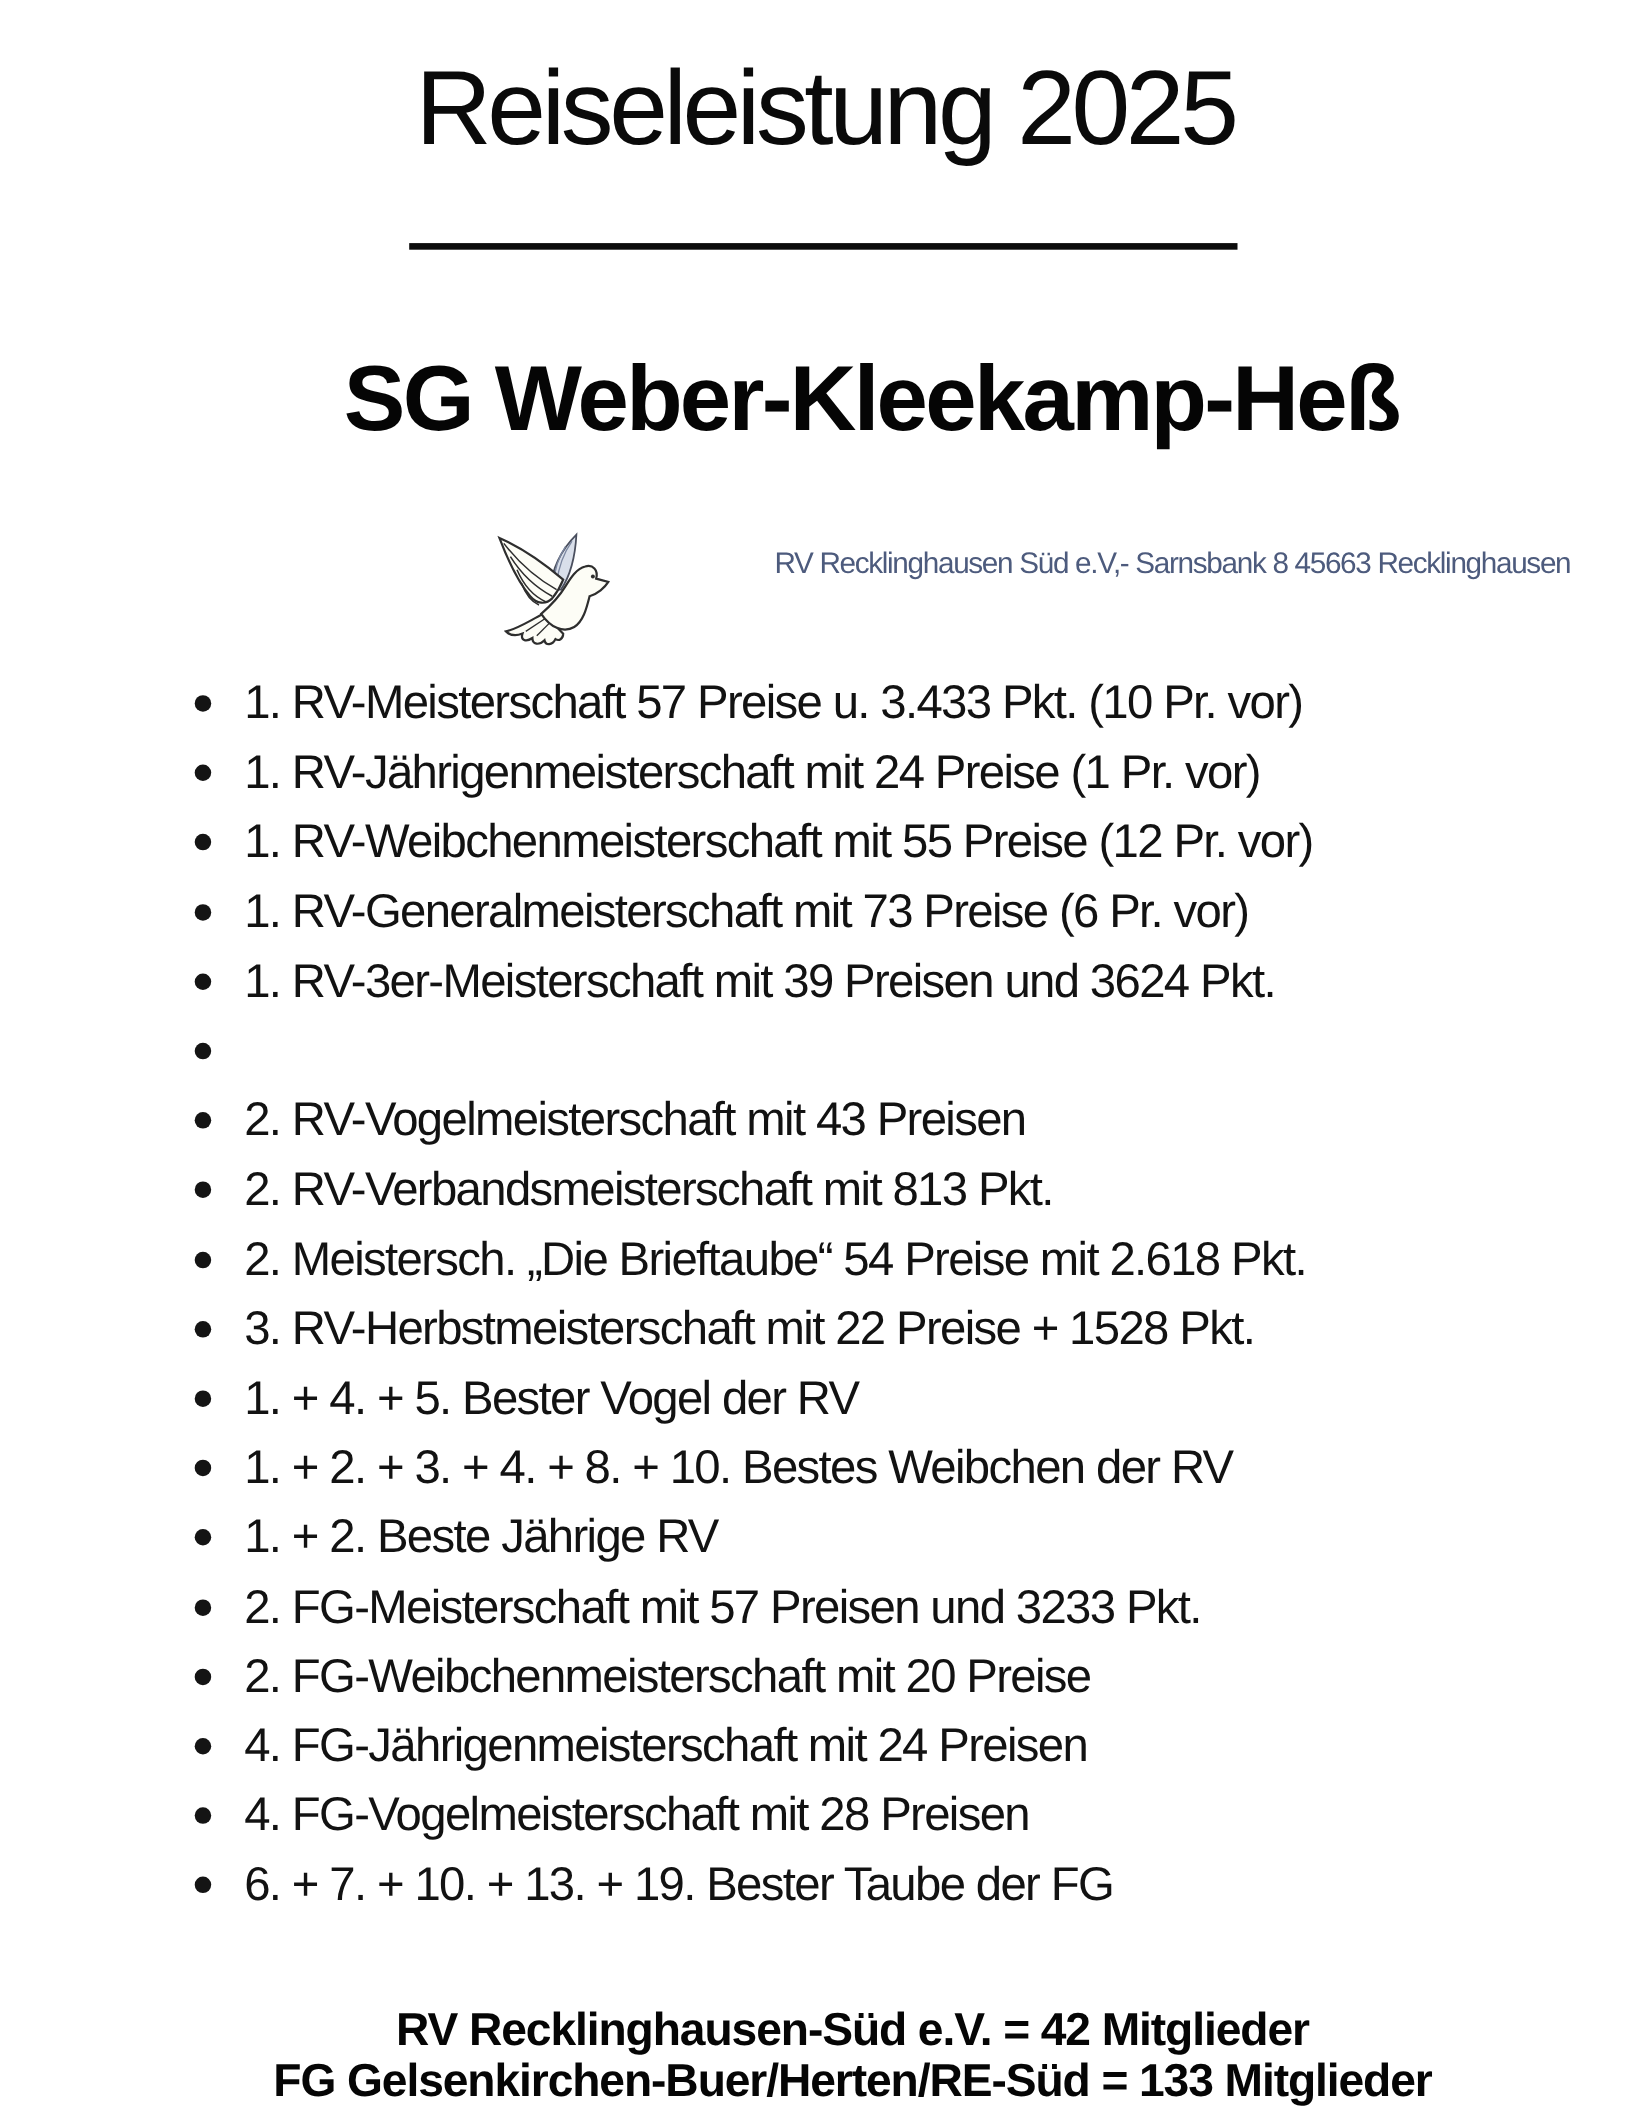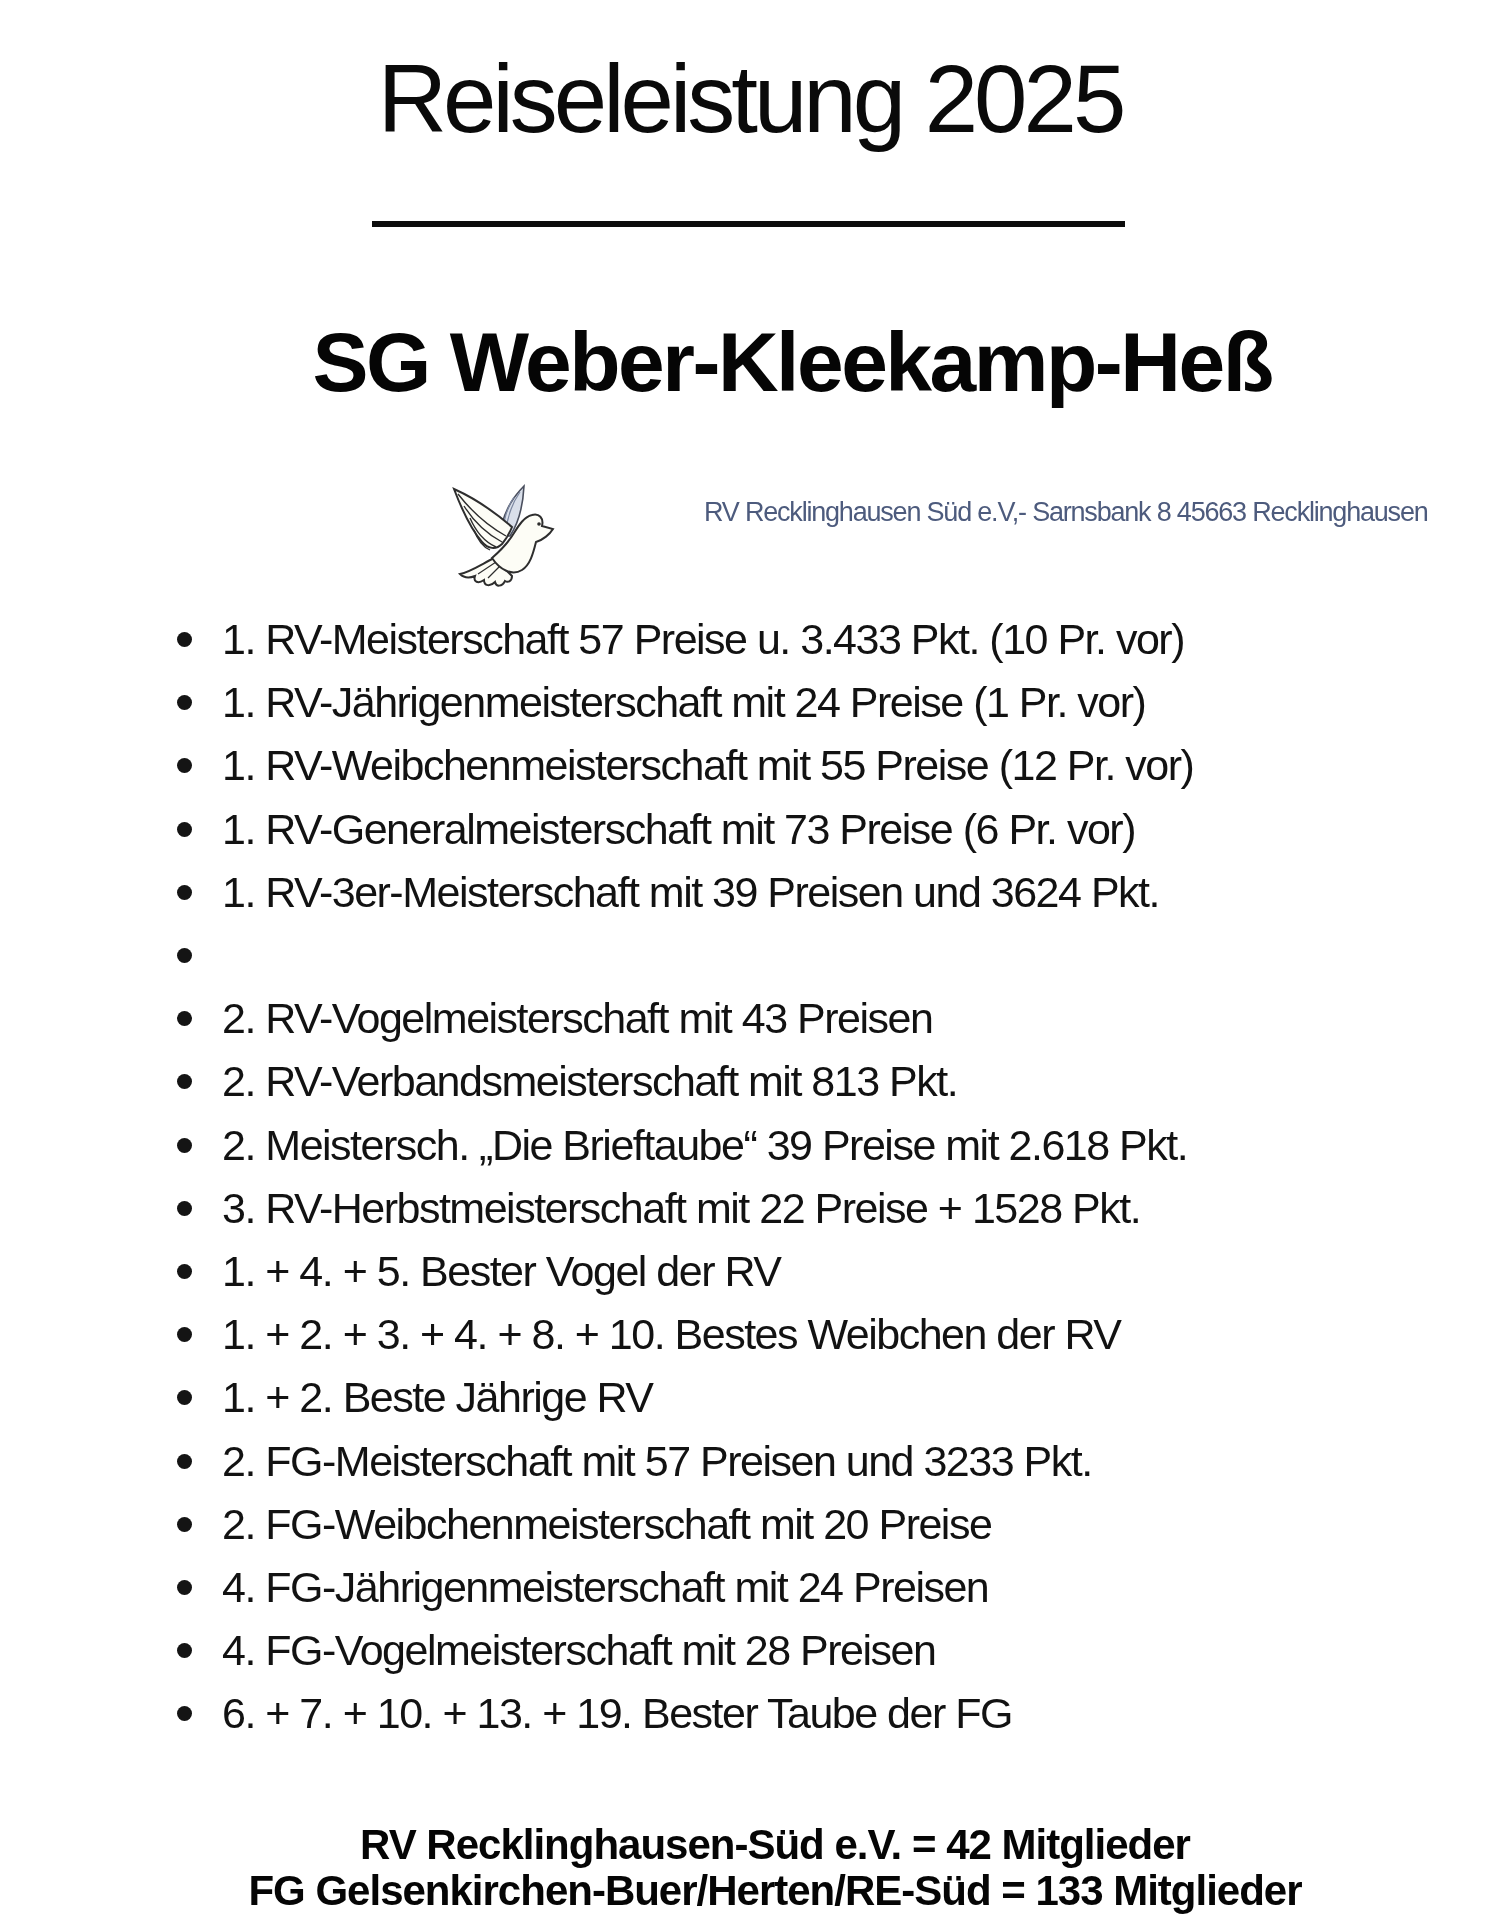--- a/index.html
+++ b/index.html
@@ -163,21 +163,21 @@
     <li>
         <span class="bullet"></span>
         <span class="li-text">2. RV-Vogelmeisterschaft mit 43 Preisen</span>
       </li>
     <li>
         <span class="bullet"></span>
         <span class="li-text">2. RV-Verbandsmeisterschaft mit 813 Pkt.</span>
       </li>
     <li>
         <span class="bullet"></span>
-        <span class="li-text">2. Meistersch. „Die Brieftaube“ 39 Preise mit 2.618 Pkt.</span>
+        <span class="li-text">2. Meistersch. „Die Brieftaube“ 54 Preise mit 2.618 Pkt.</span>
       </li>
     <li>
         <span class="bullet"></span>
         <span class="li-text">3. RV-Herbstmeisterschaft mit 22 Preise + 1528 Pkt.</span>
       </li>
     <li>
         <span class="bullet"></span>
         <span class="li-text">1. + 4. + 5. Bester Vogel der RV</span>
       </li>
     <li>

